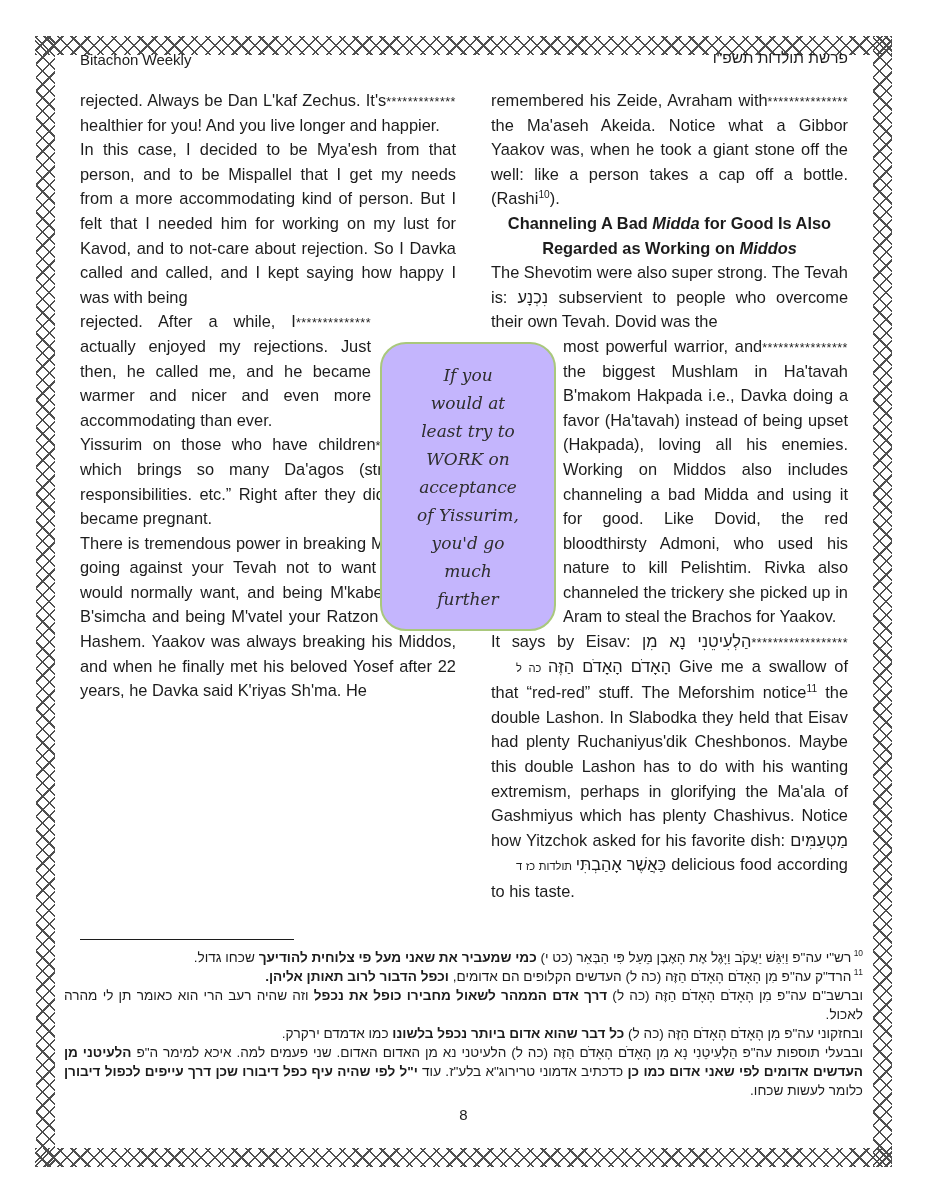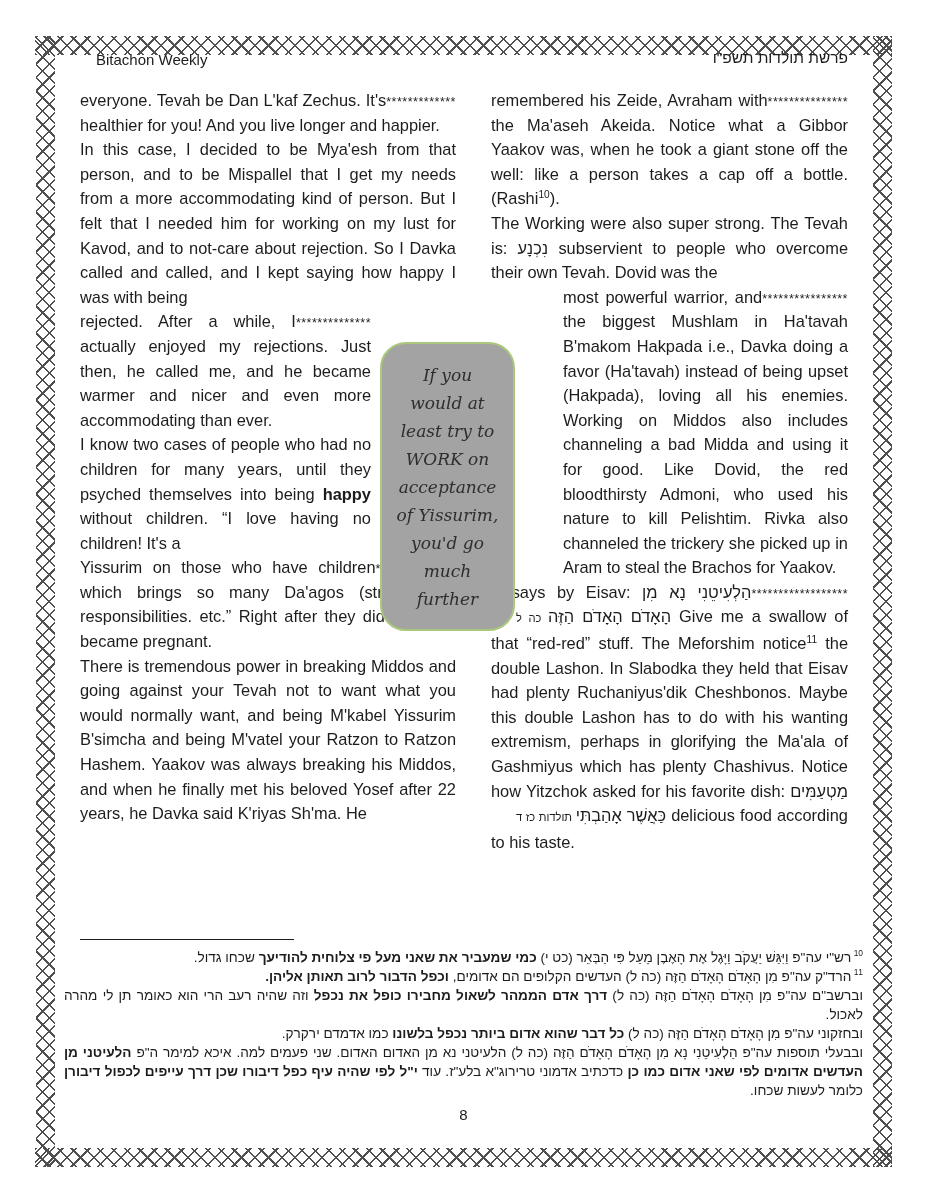--- a/index.html
+++ b/index.html
@@ -12,41 +12,41 @@
     position:absolute;
     background-image:
       repeating-linear-gradient(45deg,#4f4f4f 0 1.6px,transparent 1.6px 9.5px),
       repeating-linear-gradient(135deg,#4f4f4f 0 1.6px,transparent 1.6px 9.5px);
   }
   #b-top{left:35px;top:36px;width:857px;height:19px;}
   #b-bottom{left:35px;top:1148px;width:857px;height:19px;}
   #b-left{left:36px;top:36px;width:19px;height:1131px;}
   #b-right{left:873px;top:36px;width:19px;height:1131px;}
 
-  #masthead-left{position:absolute;left:96px;top:51px;font-size:15px;}
+  #masthead-left{position:absolute;left:80px;top:51px;font-size:15px;}
   #masthead-right{position:absolute;left:491px;top:49px;width:357px;text-align:right;direction:rtl;font-size:15.5px;}
 
   .col{position:absolute;top:88px;font-size:16.4px;line-height:24.6px;}
   #left-col{left:80px;width:376px;}
   #right-col{left:491px;width:357px;}
   .narrow{width:291px;}
   .indent{margin-left:72px;}
 
   .para{margin:0;text-align:justify;}
   .heading{margin:0;text-align:center;font-weight:bold;}
   .it{}
   .bd{font-weight:bold;}
   .bibd{font-weight:bold;font-style:italic;}
   .sup{vertical-align:super;font-size:0.62em;line-height:0;}
   .ref{font-size:0.68em;margin-left:25px;}
   .stars{float:right;font-size:12.5px;letter-spacing:0.5px;padding-top:8px;line-height:1;}
 
   #quote-box{
-    position:absolute;left:380px;top:342px;width:135px;height:289px;box-sizing:border-box;
-    border:2px solid #a9c87c;border-radius:26px;background:#a3a3a3;
+    position:absolute;left:380px;top:342px;width:176px;height:289px;box-sizing:border-box;
+    border:2px solid #a9c87c;border-radius:26px;background:#c4b5fd;
     display:flex;align-items:center;justify-content:center;
   }
   #quote-text{
     font-family:"DejaVu Serif", serif;font-style:italic;
     font-size:17px;line-height:28px;text-align:center;white-space:pre-line;color:#2e2e2e;
   }
 
   #fn-rule{position:absolute;left:80px;top:939px;width:214px;border-top:1.3px solid #1c1c1c;height:0;}
   #footnotes{
     position:absolute;left:64px;top:948px;width:799px;
@@ -62,37 +62,37 @@
 <div class="bstrip" id="b-top"></div>
 <div class="bstrip" id="b-bottom"></div>
 <div class="bstrip" id="b-left"></div>
 <div class="bstrip" id="b-right"></div>
 
 <div id="masthead-left">Bitachon Weekly</div>
 <div id="masthead-right">פרשת תולדות תשפ"ו</div>
 
 <div class="col" id="left-col">
   <div>
-      <div class="para"><span class="stars">*************</span><span>everyone. Tevah be </span><span class="it">Dan L'kaf Zechus</span><span>. It's healthier for you! And you live longer and happier.</span></div>
+      <div class="para"><span class="stars">*************</span><span>rejected. Always be </span><span class="it">Dan L'kaf Zechus</span><span>. It's healthier for you! And you live longer and happier.</span></div>
       <div class="para"><span>In this case, I decided to be </span><span class="it">Mya'esh</span><span> from that person, and to be </span><span class="it">Mispallel</span><span> that I get my needs from a more accommodating kind of person. But I felt that I needed him for working on my lust for </span><span class="it">Kavod</span><span>, and to not-care about rejection. So I </span><span class="it">Davka</span><span> called and called, and I kept saying how happy I was with being</span></div>
     </div>
   <div class="narrow">
       <div class="para"><span class="stars">**************</span><span>rejected. After a while, I actually enjoyed my rejections. Just then, he called me, and he became warmer and nicer and even more accommodating than ever. </span></div>
-      <div class="para"><span>I know two cases of people who had no children for many years, until they psyched themselves into being </span><span class="bd">happy</span><span> without children. “I love having no children! It's a</span></div>
     </div>
   <div>
       <div class="para"><span class="stars">***************</span><span class="it">Yissurim</span><span> on those who have children which brings so many </span><span class="it">Da'agos</span><span> (stress) and responsibilities. etc.” Right after they did this, she became pregnant.</span></div>
       <div class="para"><span>There is tremendous power in breaking </span><span class="it">Middos</span><span> and going against your </span><span class="it">Tevah</span><span> not to want what you would normally want, and being </span><span class="it">M'kabel Yissurim B'simcha</span><span> and being </span><span class="it">M'vatel</span><span> your </span><span class="it">Ratzon</span><span> to </span><span class="it">Ratzon Hashem</span><span>. </span><span class="it">Yaakov</span><span> was always breaking his </span><span class="it">Middos</span><span>, and when he finally met his beloved </span><span class="it">Yosef</span><span> after 22 years, he </span><span class="it">Davka</span><span> said </span><span class="it">K'riyas Sh'ma</span><span>. He</span></div>
     </div>
 </div>
 
 <div class="col" id="right-col">
   <div>
       <div class="para"><span class="stars">***************</span><span>remembered his </span><span class="it">Zeide</span><span>, </span><span class="it">Avraham</span><span> with the </span><span class="it">Ma'aseh Akeida</span><span>. Notice what a </span><span class="it">Gibbor Yaakov</span><span> was, when he took a giant stone off the well:  like a person takes a cap off a bottle. (</span><span class="it">Rashi</span><span class="sup">10</span><span>).</span></div>
-      <div class="para"><span>The </span><span class="it">Working</span><span> were also super strong. The </span><span class="it">Tevah</span><span> is: </span><span class="he">נִכְנָע</span><span> subservient to people who overcome their own </span><span class="it">Tevah</span><span>. </span><span class="it">Dovid</span><span> was the</span></div>
+      <div class="heading"><span class="bd">Channeling A Bad </span><span class="bibd">Midda</span><span class="bd"> for Good Is Also Regarded as Working on </span><span class="bibd">Middos</span></div>
+      <div class="para"><span>The </span><span class="it">Shevotim</span><span> were also super strong. The </span><span class="it">Tevah</span><span> is: </span><span class="he">נִכְנָע</span><span> subservient to people who overcome their own </span><span class="it">Tevah</span><span>. </span><span class="it">Dovid</span><span> was the</span></div>
     </div>
   <div class="indent">
       <div class="para"><span class="stars">****************</span><span>most powerful warrior, and the biggest </span><span class="it">Mushlam</span><span> in </span><span class="it">Ha'tavah B'makom Hakpada</span><span> i.e., </span><span class="it">Davka</span><span> doing a favor (</span><span class="it">Ha'tavah</span><span>) instead of being upset (</span><span class="it">Hakpada</span><span>), loving all his enemies. Working on </span><span class="it">Middos</span><span> also includes channeling a bad </span><span class="it">Midda</span><span> and using it for good. Like </span><span class="it">Dovid</span><span>, the red bloodthirsty </span><span class="it">Admoni</span><span>, who used his nature to kill </span><span class="it">Pelishtim</span><span>. </span><span class="it">Rivka</span><span> also channeled the trickery she picked up in </span><span class="it">Aram</span><span> to steal the </span><span class="it">Brachos</span><span> for </span><span class="it">Yaakov</span><span>.</span></div>
     </div>
   <div>
       <div class="para"><span class="stars">******************</span><span>It says by </span><span class="it">Eisav</span><span>: </span><span class="he">הַלְעִיטֵנִי נָא מִן הָאָדֹם הָאָדֹם הַזֶּה</span><span class="ref"> כה ל</span><span> Give me a swallow of that “red-red” stuff. The </span><span class="it">Meforshim</span><span> notice</span><span class="sup">11</span><span> the double </span><span class="it">Lashon</span><span>. In </span><span class="it">Slabodka</span><span> they held that </span><span class="it">Eisav</span><span> had plenty </span><span class="it">Ruchaniyus'dik Cheshbonos</span><span>. Maybe this double </span><span class="it">Lashon</span><span> has to do with his wanting extremism, perhaps in glorifying the </span><span class="it">Ma'ala</span><span> of </span><span class="it">Gashmiyus</span><span> which has plenty </span><span class="it">Chashivus</span><span>. Notice how </span><span class="it">Yitzchok</span><span> asked for his favorite dish: </span><span class="he">מַטְעַמִּים כַּאֲשֶׁר אָהַבְתִּי</span><span class="ref"> תולדות כז ד</span><span> delicious food according to his taste.</span></div>
     </div>
 </div>
 
 <div id="quote-box">

